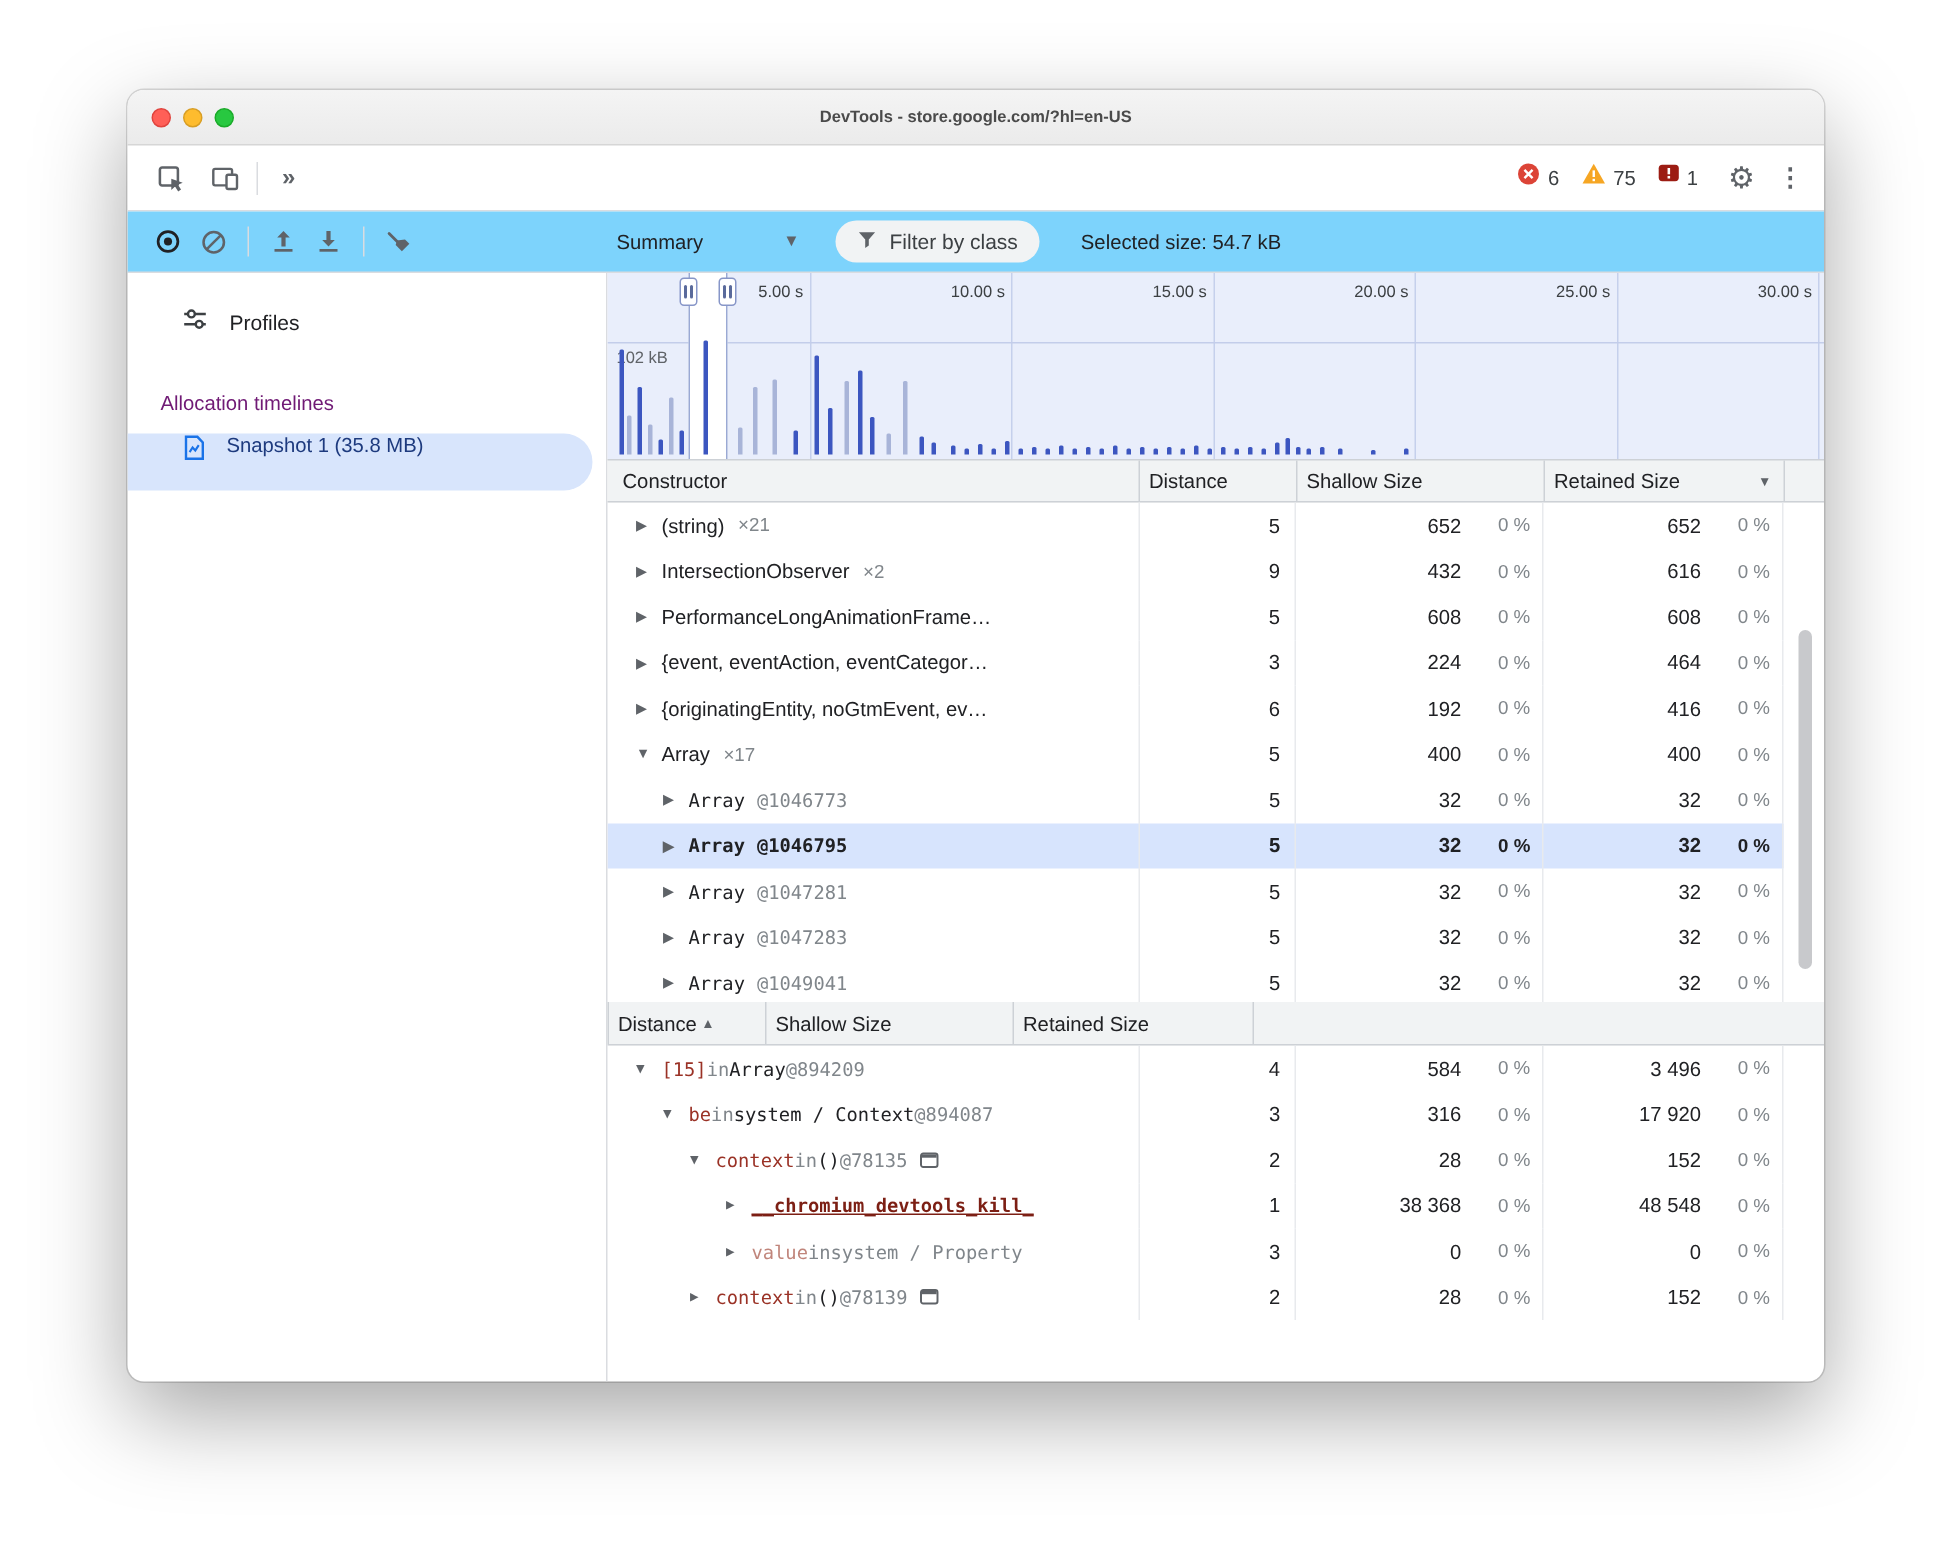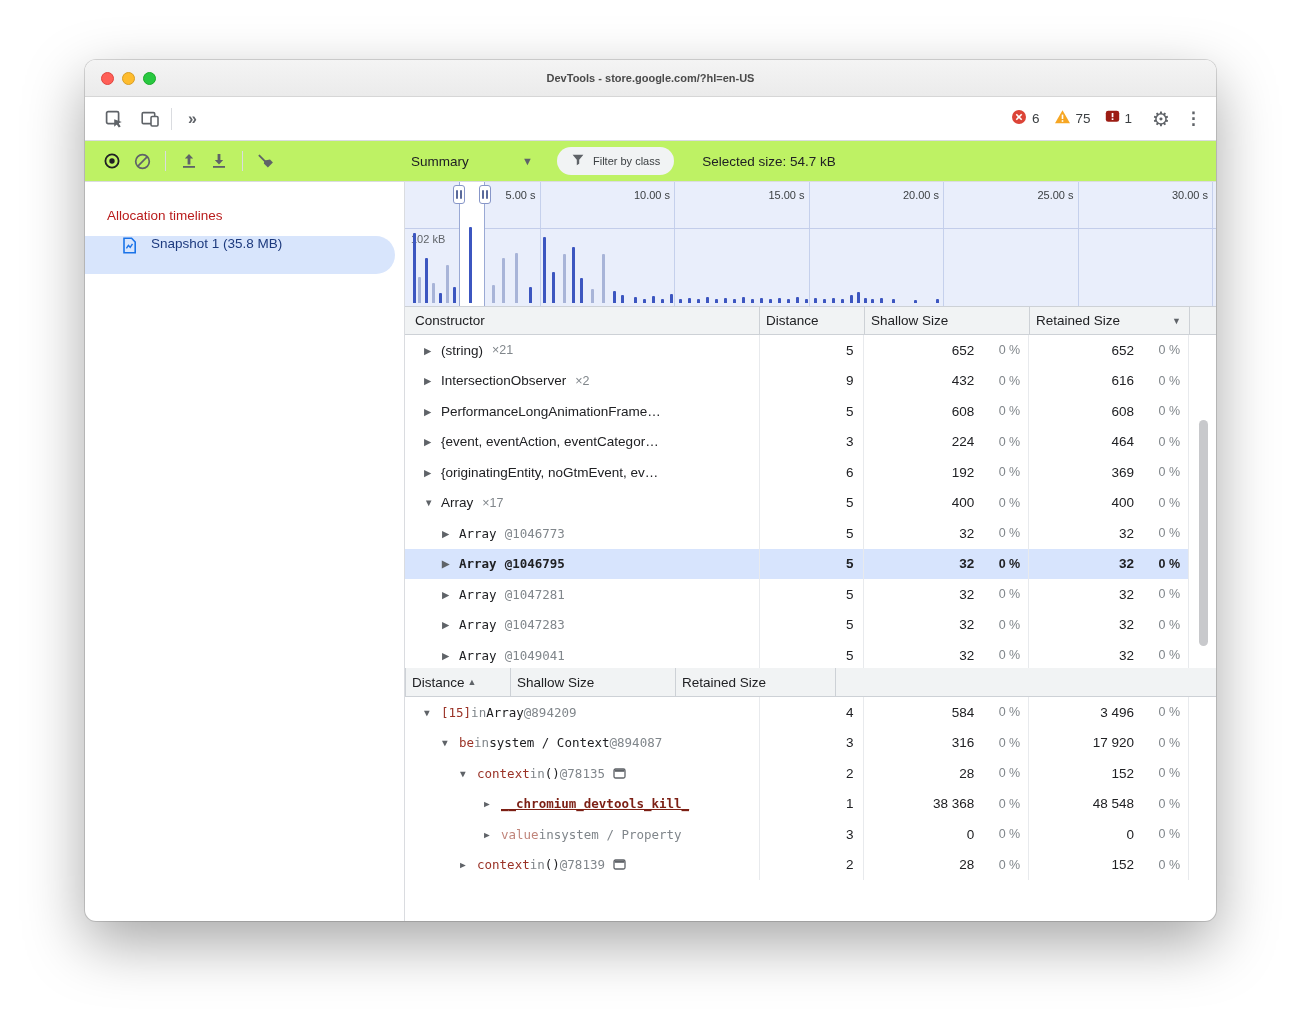--- a/index.html
+++ b/index.html
@@ -22,33 +22,33 @@
   .vsep{width:1px;height:22px;background:#dadce0;align-self:center;margin:0 6px}
   .tabs{display:flex;align-items:stretch}
   .tab{display:flex;align-items:center;padding:0 17px;font-size:14px;color:#5f6368;cursor:default;white-space:nowrap}
   .tab.active{color:#1a73e8;box-shadow:inset 0 -3px 0 #1a73e8}
   .tab-more{display:flex;align-items:center;padding:0 10px;color:#5f6368;font-size:16px;font-weight:700}
   .tab-status{margin-left:auto;display:flex;align-items:center;gap:5px;padding-right:14px}
   .badge-count{font-size:13.5px;color:#3c4043;margin-right:9px}
   .gear{font-size:20px;color:#5f6368;margin-left:6px;line-height:1}
   .kebab{font-size:17px;font-weight:700;color:#5f6368;margin-left:10px;letter-spacing:0}
   
-  .toolbar{height:41px;border-bottom:1px solid #dadce0;display:flex;align-items:center;padding-left:12px;flex:none;background:#bef264}
+  .toolbar{height:41px;border-bottom:1px solid #dadce0;display:flex;align-items:center;padding-left:12px;flex:none;background:#7dd3fc}
   .tb-sep{width:1px;height:20px;background:#dadce0;margin:0 8px}
   .summary{margin-left:130px;width:122px;display:flex;align-items:center;justify-content:space-between;font-size:13.5px;color:#202124}
   .summary .caret{color:#5f6368;font-size:11px}
   .filter-pill{margin-left:24px;height:28px;border-radius:14px;background:#f1f3f4;display:flex;align-items:center;gap:8px;
-    padding:0 14px;font-size:11px;color:#3c4043}
+    padding:0 14px;font-size:14px;color:#3c4043}
   .sel-size{margin-left:28px;font-size:13.5px;color:#202124}
   
   .content{flex:1;display:flex;min-height:0}
   .sidebar{width:320px;border-right:1px solid #dadce0;flex:none}
   .profiles-row{display:flex;align-items:center;gap:13px;padding-left:35px;margin-top:13px;height:40px}
   .profiles-label{font-size:14px;color:#202124}
-  .alloc-label{margin-top:26px;padding-left:22px;font-size:13.5px;color:#b91c1c}
+  .alloc-label{margin-top:26px;padding-left:22px;font-size:13.5px;color:#701a75}
   .snapshot{margin-top:13px;height:38px;width:310px;background:#d8e5fc;border-radius:0 19px 19px 0;
     display:flex;align-items:flex-start;gap:12px;padding-left:35px}
   .snapshot-label{font-size:13.5px;color:#1d3a7e}
   .main{flex:1;display:flex;flex-direction:column;min-width:0;position:relative}
   
   .timeline{height:124px;background:#e9eefb;position:relative;overflow:hidden;flex:none}
   .gline{position:absolute;top:0;bottom:0;width:1px;background:#c5d0ec}
   .tick{position:absolute;top:7px;transform:translateX(-100%);font-size:11px;color:#3c4043;white-space:nowrap}
   .maxline{position:absolute;left:0;right:0;top:46px;height:1px;background:#c3cdea}
   .max-label{position:absolute;left:6px;top:51px;font-size:11px;color:#5f6368}
@@ -210,20 +210,30 @@
           </svg>
       </span>
       <span>Filter by class</span>
     </div>
     <div class="sel-size">Selected size: 54.7 kB</div>
   </div>
 
   <div class="content">
 
     <div class="sidebar">
+      <div class="profiles-row">
+        <span>
+          <svg width="20" height="20" viewBox="0 0 20 20">
+              <path d="M2.8 6.3h14.4M2.8 13.2h14.4" stroke="#3c4043" stroke-width="1.6"></path>
+              <circle cx="7.6" cy="6.3" r="2.3" fill="#fff" stroke="#3c4043" stroke-width="1.6"></circle>
+              <circle cx="12.8" cy="13.2" r="2.3" fill="#fff" stroke="#3c4043" stroke-width="1.6"></circle>
+            </svg>
+        </span>
+        <span class="profiles-label">Profiles</span>
+      </div>
       <div class="alloc-label">Allocation timelines</div>
       <div class="snapshot">
         <span>
           <svg width="19" height="19" viewBox="0 0 19 19">
               <path d="M4 2.2h7.6l3.6 3.8v10.8H4z" fill="none" stroke="#1a73e8" stroke-width="1.6"></path>
               <path d="M6.4 12.4l2-3.1 1.8 2 2.3-3.5" fill="none" stroke="#1a73e8" stroke-width="1.4"></path>
             </svg>
         </span>
         <span class="snapshot-label">Snapshot 1 (35.8 MB)</span>
       </div>
@@ -393,21 +403,21 @@
               <div class="cell c-name lvl0">
                 <span class="twisty">▶</span>
                 <span class="nm">{originatingEntity, noGtmEvent, ev…</span>
               </div>
               <div class="cell c-dist">6</div>
               <div class="cell c-size">
                 <span class="num">192</span>
                 <span class="pct">0 %</span>
               </div>
               <div class="cell c-size">
-                <span class="num">369</span>
+                <span class="num">416</span>
                 <span class="pct">0 %</span>
               </div>
             </div>
             <div class="t-row">
               <div class="cell c-name lvl0">
                 <span class="twisty">▼</span>
                 <span class="nm">Array</span>
                 <span class="count">×17</span>
               </div>
               <div class="cell c-dist">5</div>

